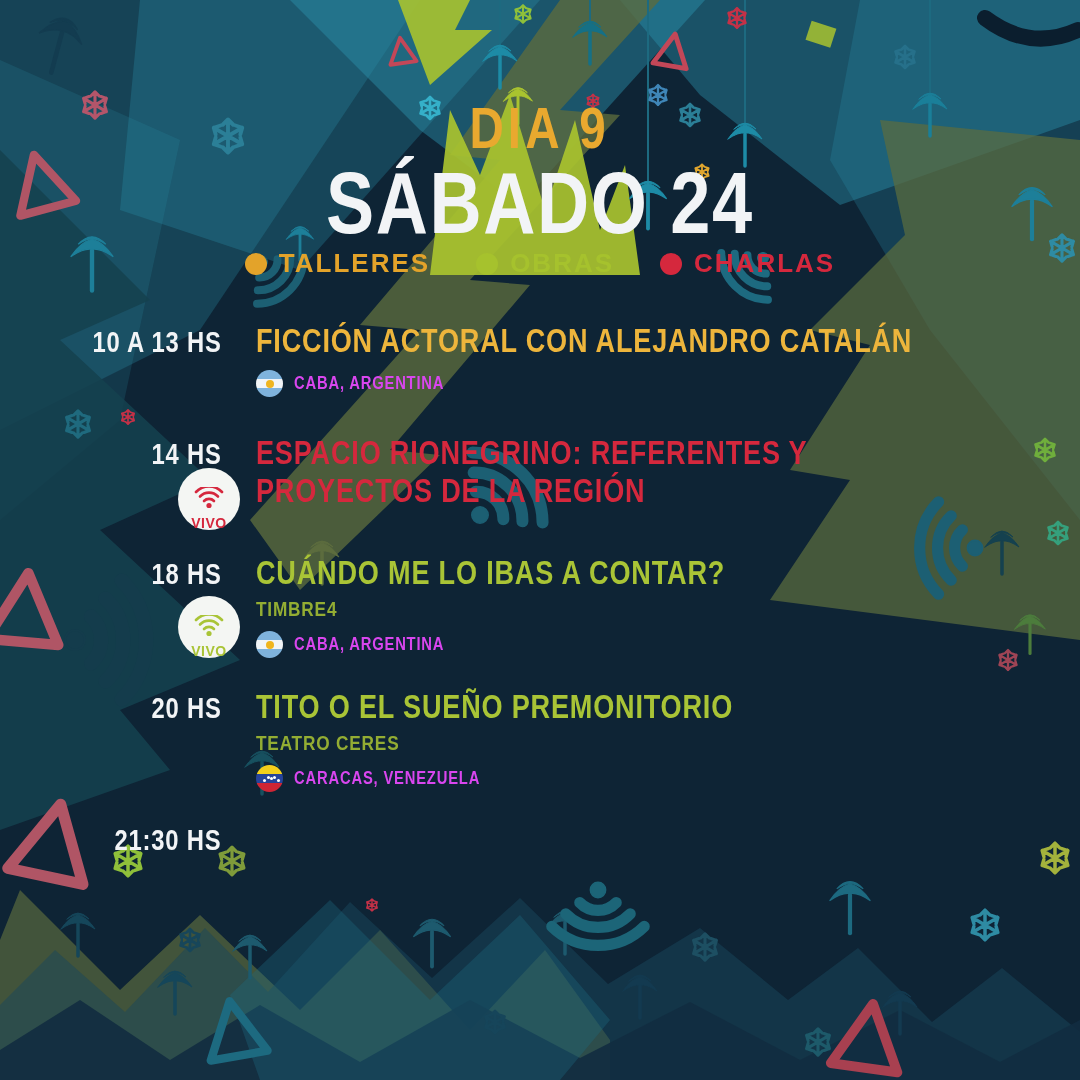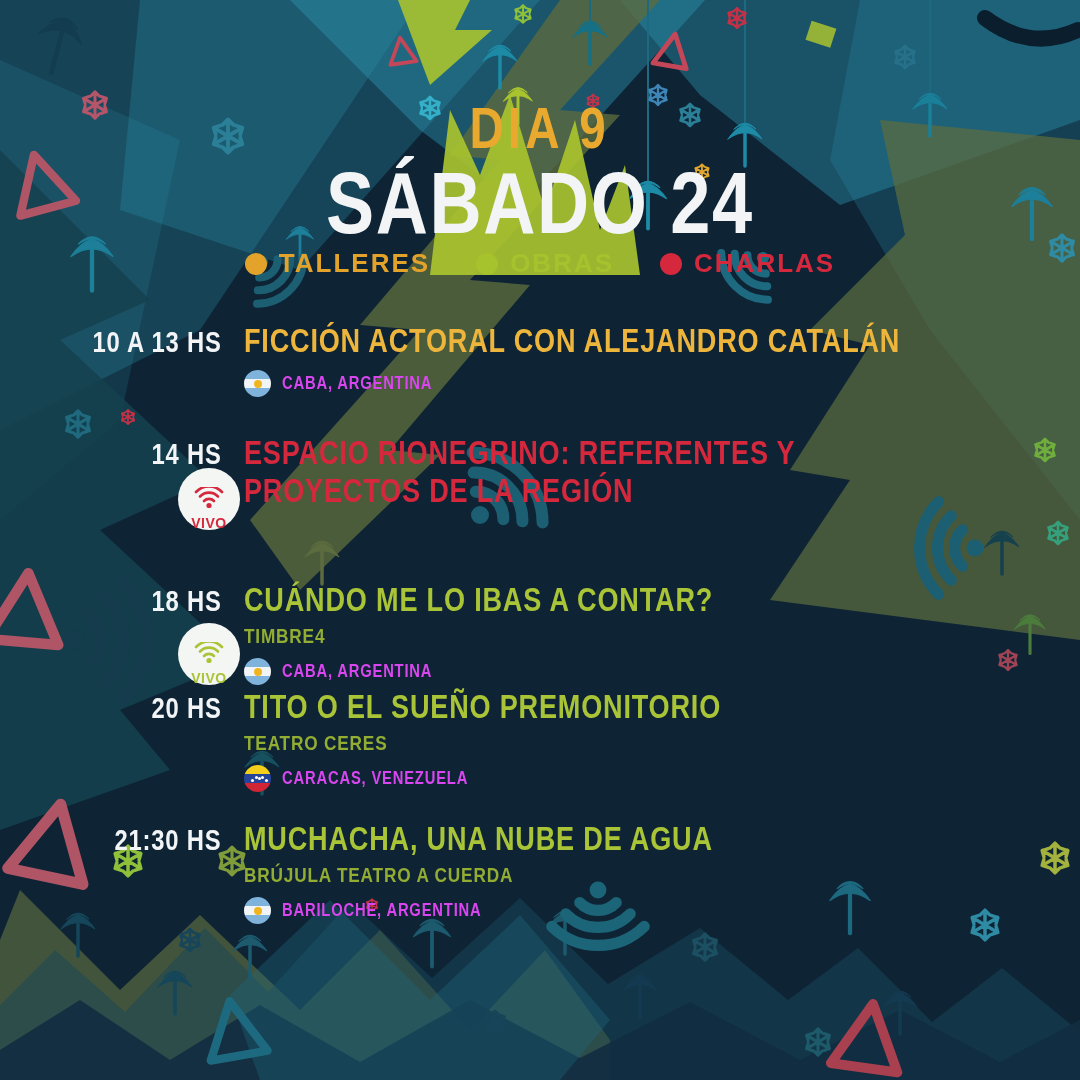--- a/index.html
+++ b/index.html
@@ -21,21 +21,21 @@
   .legend{position:absolute;top:248px;width:100%;display:flex;justify-content:center;
           gap:46px;align-items:center;}
   .legend-item{display:flex;align-items:center;gap:12px;}
   .legend-dot{width:22px;height:22px;border-radius:50%;flex:none;}
   .legend-label{font-size:26px;font-weight:bold;letter-spacing:2px;}
 
   .events{position:absolute;left:0;top:0;width:100%;height:100%;}
   .event{position:absolute;left:0;width:100%;display:flex;}
   .time{width:222px;flex:none;text-align:right;color:#f2f4f6;font-size:29px;
         font-weight:bold;letter-spacing:1px;padding-top:4px;}
-  .content{margin-left:22px;}
+  .content{margin-left:34px;}
   .title-line{font-size:33px;font-weight:bold;letter-spacing:1px;line-height:38px;}
   .venue{font-size:21px;font-weight:bold;letter-spacing:1px;color:#93ad33;margin-top:5px;}
   .location{display:flex;align-items:center;gap:11px;margin-top:10px;}
   .location-label{color:#d946ef;font-size:18px;font-weight:bold;letter-spacing:1px;}
 
   .flag{width:27px;height:27px;border-radius:50%;position:relative;overflow:hidden;flex:none;}
   .flag.argentina{background:linear-gradient(180deg,#7fb3dc 0%,#7fb3dc 33%,#f2f5f7 33%,#f2f5f7 66%,#7fb3dc 66%);}
   .flag.argentina::after{content:"";position:absolute;left:50%;top:50%;width:8px;height:8px;
         margin:-4px 0 0 -4px;border-radius:50%;background:#f0b51e;}
   .flag.venezuela{background:linear-gradient(180deg,#f3cf1c 0,#f3cf1c 34%,#26439a 34%,#26439a 67%,#cf2535 67%);}
@@ -249,21 +249,21 @@
               </g>
               <circle cx="17" cy="18.5" r="2.6" fill="#d5283d"></circle>
             </svg>
             <span class="badge-label" style="color:#d5283d">VIVO</span>
           </div>
           <div class="content">
             <div class="title-line" style="color: rgb(213, 40, 61); text-align: center;"><span class="cond">ESPACIO RIONEGRINO: REFERENTES Y</span></div>
             <div class="title-line" style="color: rgb(213, 40, 61);"><span class="cond">PROYECTOS DE LA REGIÓN</span></div>
           </div>
         </div>
-        <div class="event" style="top: 581px;">
+        <div class="event" style="top: 554px;">
           <div class="time"><span class="cond cond-r">18 HS</span></div>
           <div class="badge" style="top: 42px;">
             <svg width="34" height="22" viewBox="0 0 34 22">
               <g fill="none" stroke="#a9c436" stroke-width="2.6" stroke-linecap="round">
                 <path d="M12,14 A7,7 0 0 1 22,14"></path>
                 <path d="M8,9.5 A12.5,12.5 0 0 1 26,9.5"></path>
                 <path d="M4,5 A18,18 0 0 1 30,5"></path>
               </g>
               <circle cx="17" cy="18.5" r="2.6" fill="#a9c436"></circle>
             </svg>
@@ -284,24 +284,16 @@
             <div class="title-line" style="color: rgb(169, 196, 54);"><span class="cond">TITO O EL SUEÑO PREMONITORIO</span></div>
             <div class="venue"><span class="cond">TEATRO CERES</span></div>
             <div class="location">
               <span class="flag venezuela"></span>
               <span class="location-label"><span class="cond">CARACAS, VENEZUELA</span></span>
             </div>
           </div>
         </div>
         <div class="event" style="top: 820px;">
           <div class="time"><span class="cond cond-r">21:30 HS</span></div>
-          <div class="content">
-            <div class="title-line" style="color: rgb(169, 196, 54);"><span class="cond">MUCHACHA, UNA NUBE DE AGUA</span></div>
-            <div class="venue"><span class="cond">BRÚJULA TEATRO A CUERDA</span></div>
-            <div class="location">
-              <span class="flag argentina"></span>
-              <span class="location-label"><span class="cond">BARILOCHE, ARGENTINA</span></span>
-            </div>
-          </div>
         </div>
       </div>
   </div>
 </div>
 
 </body></html>

